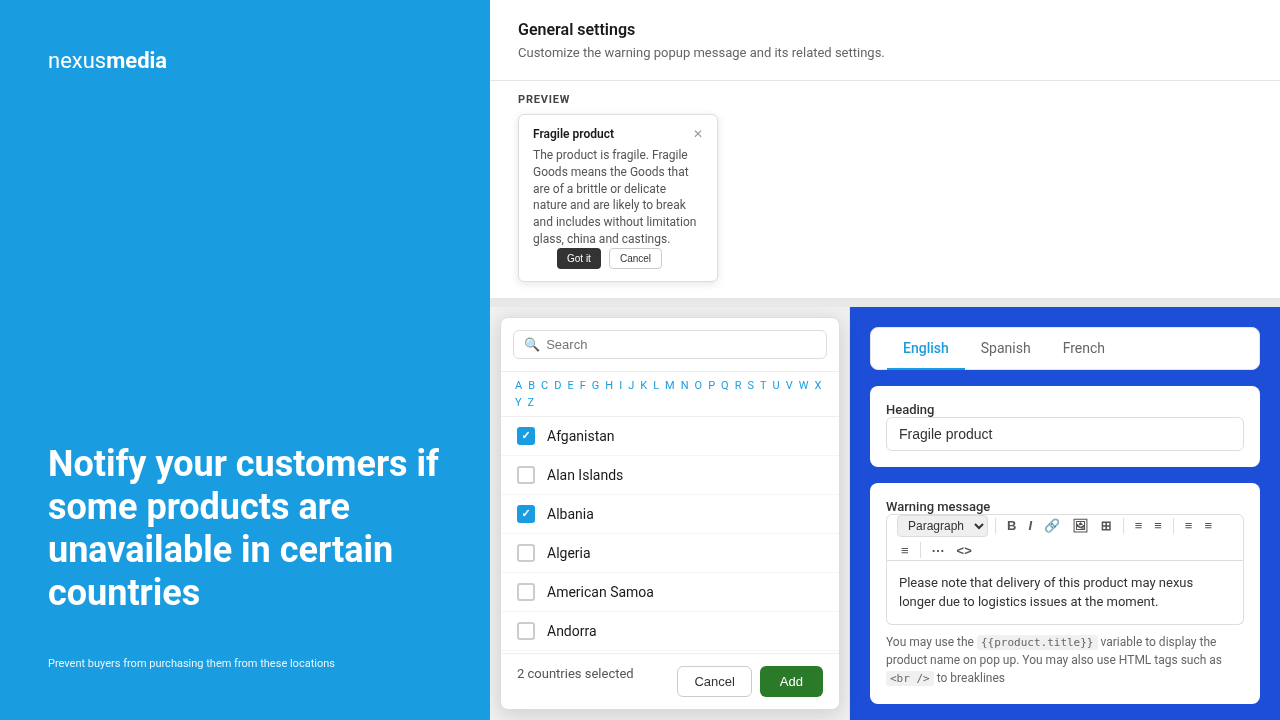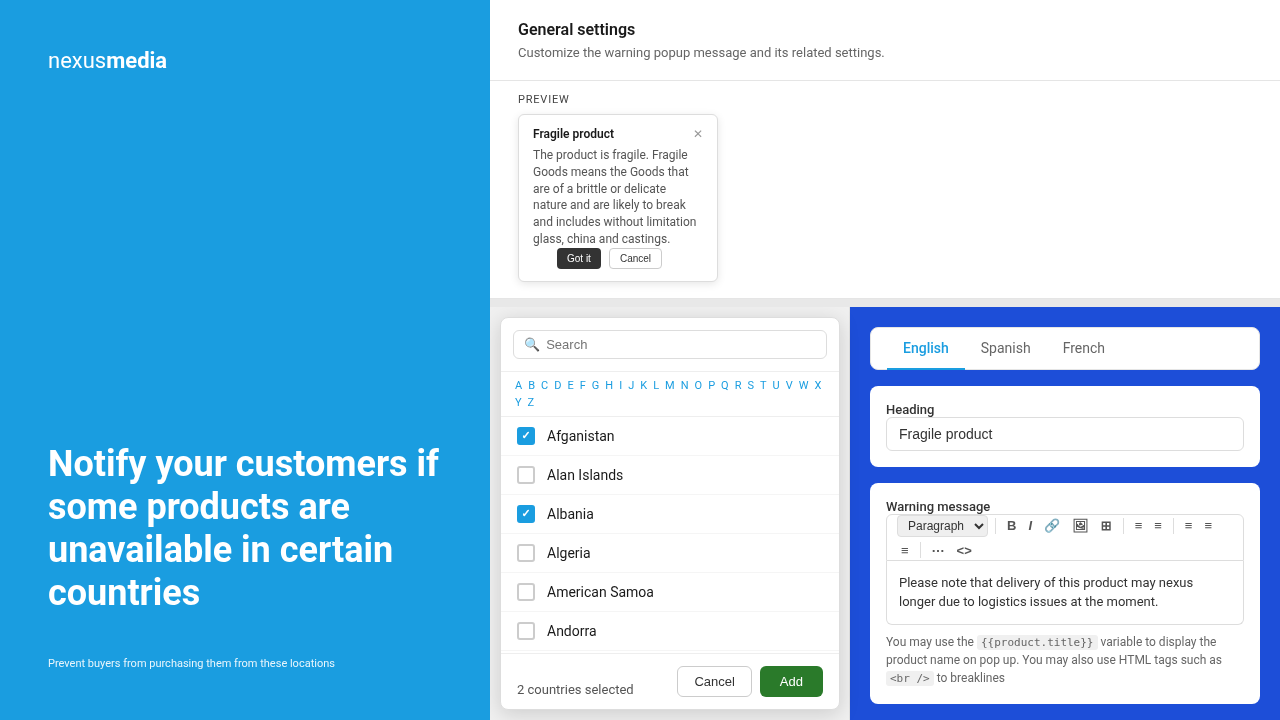--- a/index.html
+++ b/index.html
@@ -60,21 +60,21 @@
       color: #666;
     }
 
     
     .preview-section {
       padding: 12px 28px 16px;
       background: white;
     }
     .preview-label {
       font-size: 11px;
-      font-weight: 400;
+      font-weight: 700;
       color: #444;
       letter-spacing: 0.8px;
       margin-bottom: 8px;
     }
     .preview-popup {
       border: 1px solid #ddd;
       border-radius: 6px;
       padding: 12px 14px;
       background: white;
       max-width: 200px;
@@ -211,21 +211,21 @@
     }
     .country-name {
       font-size: 14px;
       color: #1a1a1a;
     }
     .picker-footer {
       padding: 12px 16px;
       border-top: 1px solid #eee;
       display: flex;
       justify-content: space-between;
-      align-items: flex-end;
+      align-items: flex-start;
     }
     .selected-count {
       font-size: 13px;
       color: #555;
     }
     .footer-buttons {
       display: flex;
       gap: 8px;
     }
     .btn-cancel {

